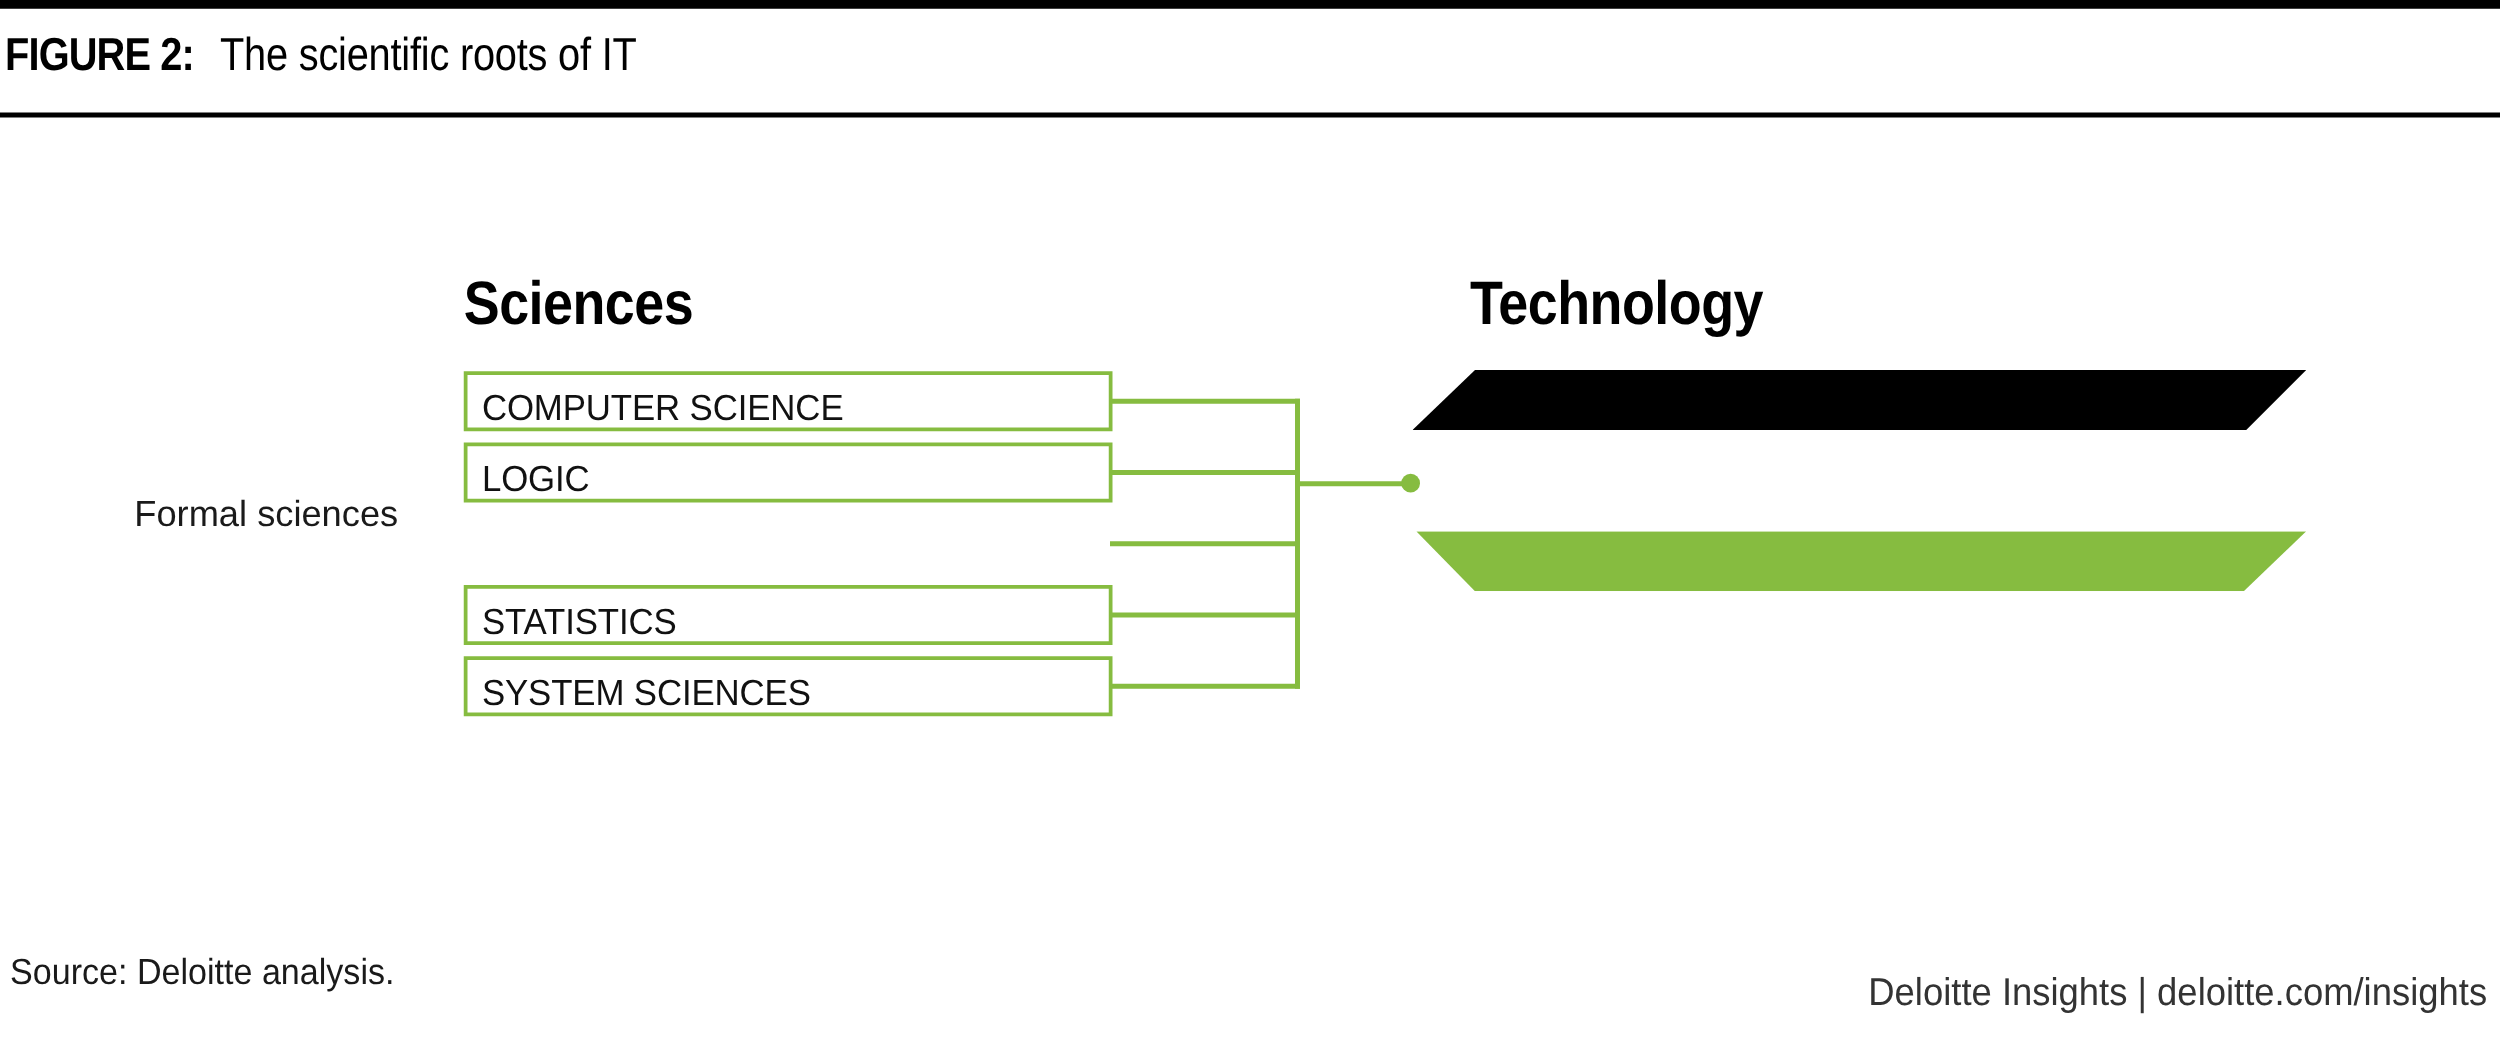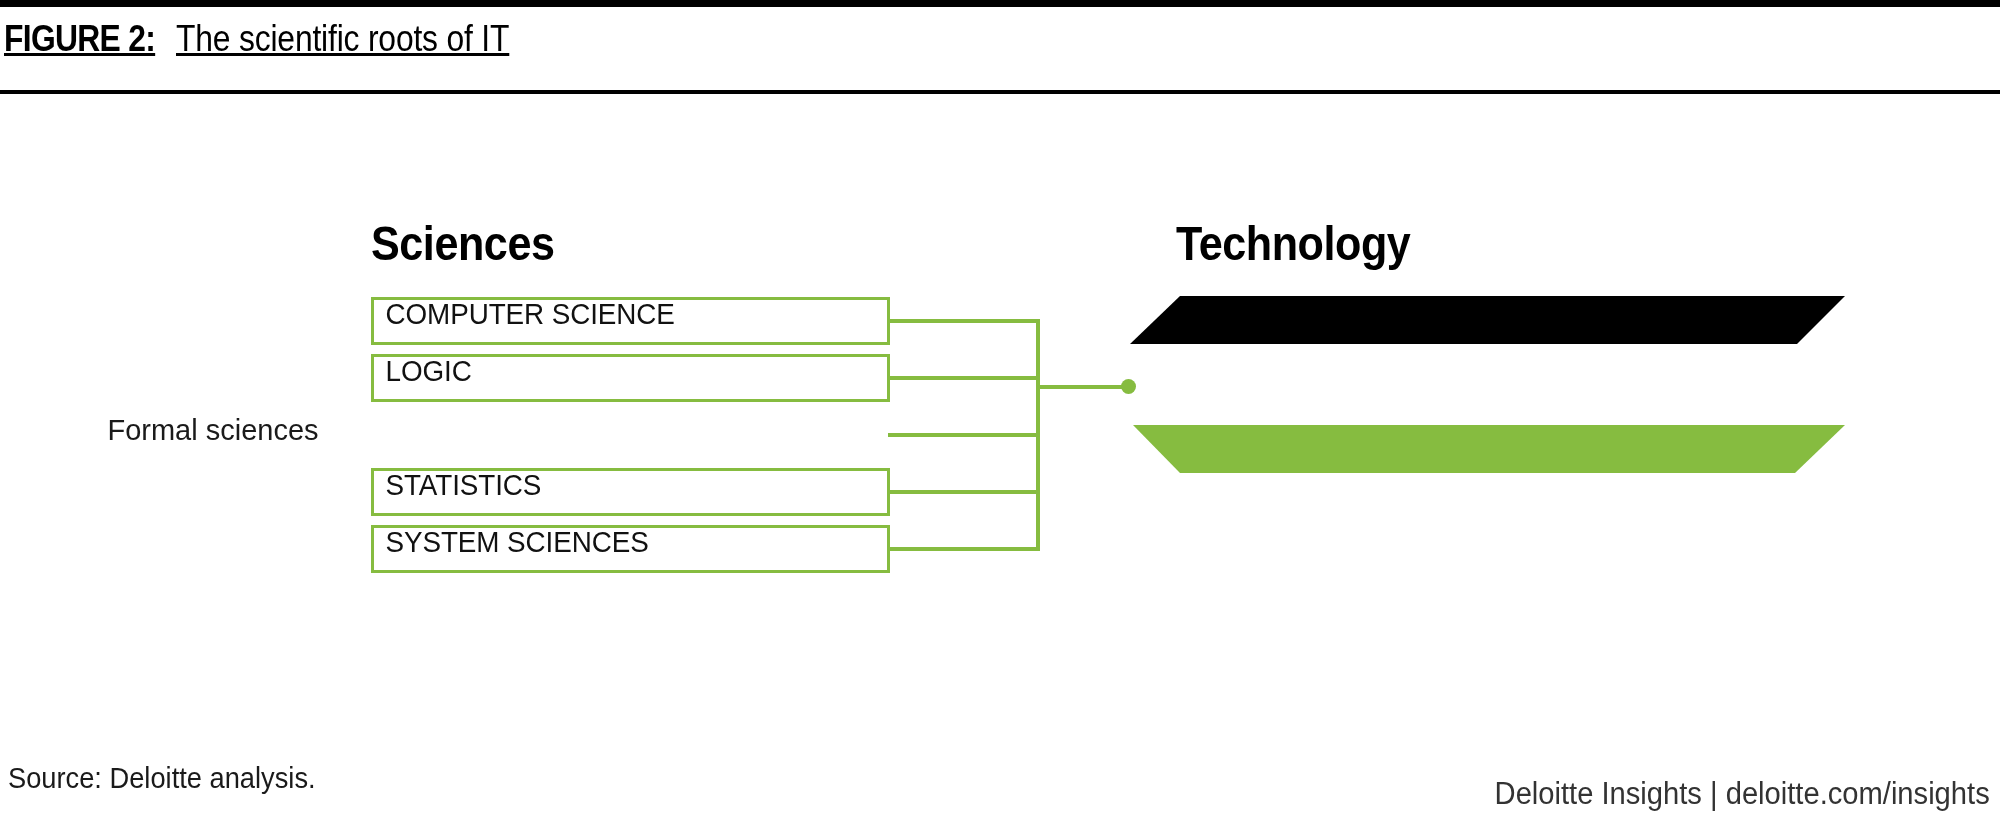--- a/index.html
+++ b/index.html
@@ -27,24 +27,24 @@
     width: 2000px;
     height: 7px;
     background: #000000;
   }
   .header-title {
     position: absolute;
     left: 4px;
     top: 18px;
     height: 52px;
     display: flex;
+    align-items: center;
     white-space: nowrap;
     font-size: 37px;
     letter-spacing: -0.2px;
-    text-decoration: underline;
   }
   .header-title .fig-label {
     font-weight: 700;
     font-stretch: condensed;
     letter-spacing: -0.8px;
     transform: scaleX(0.86);
     transform-origin: left center;
     display: inline-block;
   }
   .header-title .fig-sub {
@@ -75,39 +75,39 @@
     transform-origin: left center;
     color: #000000;
   }
   #heading-sciences { left: 371px; top: 219px; }
   #heading-technology { left: 1176px; top: 219px; }
 
   
   .group-label {
     position: absolute;
     left: 68px;
-    top: 414px;
+    top: 396px;
     width: 290px;
     text-align: center;
     font-size: 29px;
     color: #1a1a1a;
     white-space: nowrap;
   }
 
   
   .science-box {
     position: absolute;
     left: 371px;
     width: 519px;
     height: 48px;
     box-sizing: border-box;
     border: 3px solid #86bc40;
     background: #ffffff;
     display: flex;
-    align-items: flex-start;
+    align-items: flex-end;
   }
   .science-box .box-label {
     padding-left: 12px;
     font-size: 29px;
     line-height: 1;
     letter-spacing: -0.1px;
     color: #111111;
     white-space: nowrap;
     transform: scaleX(0.96);
     transform-origin: left center;

